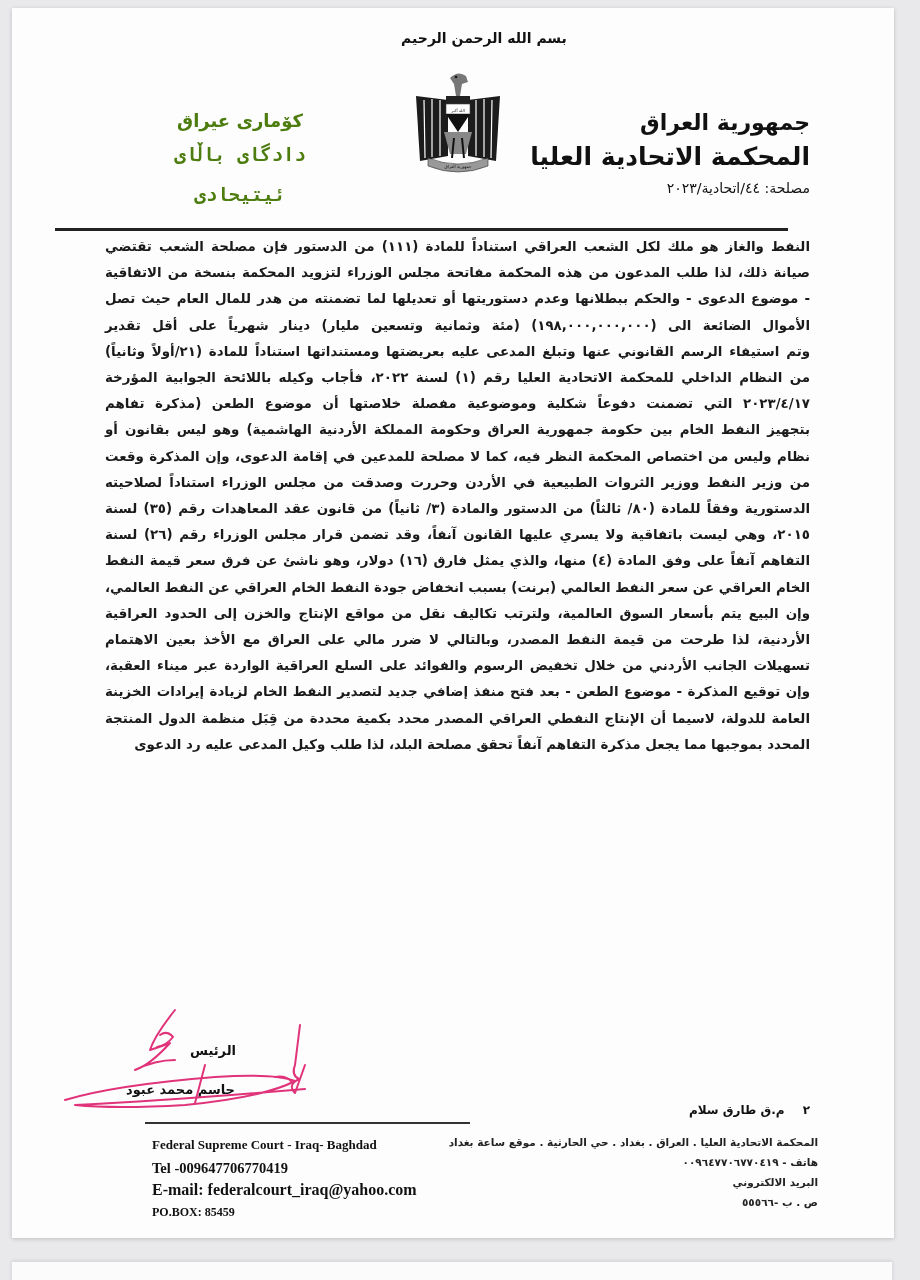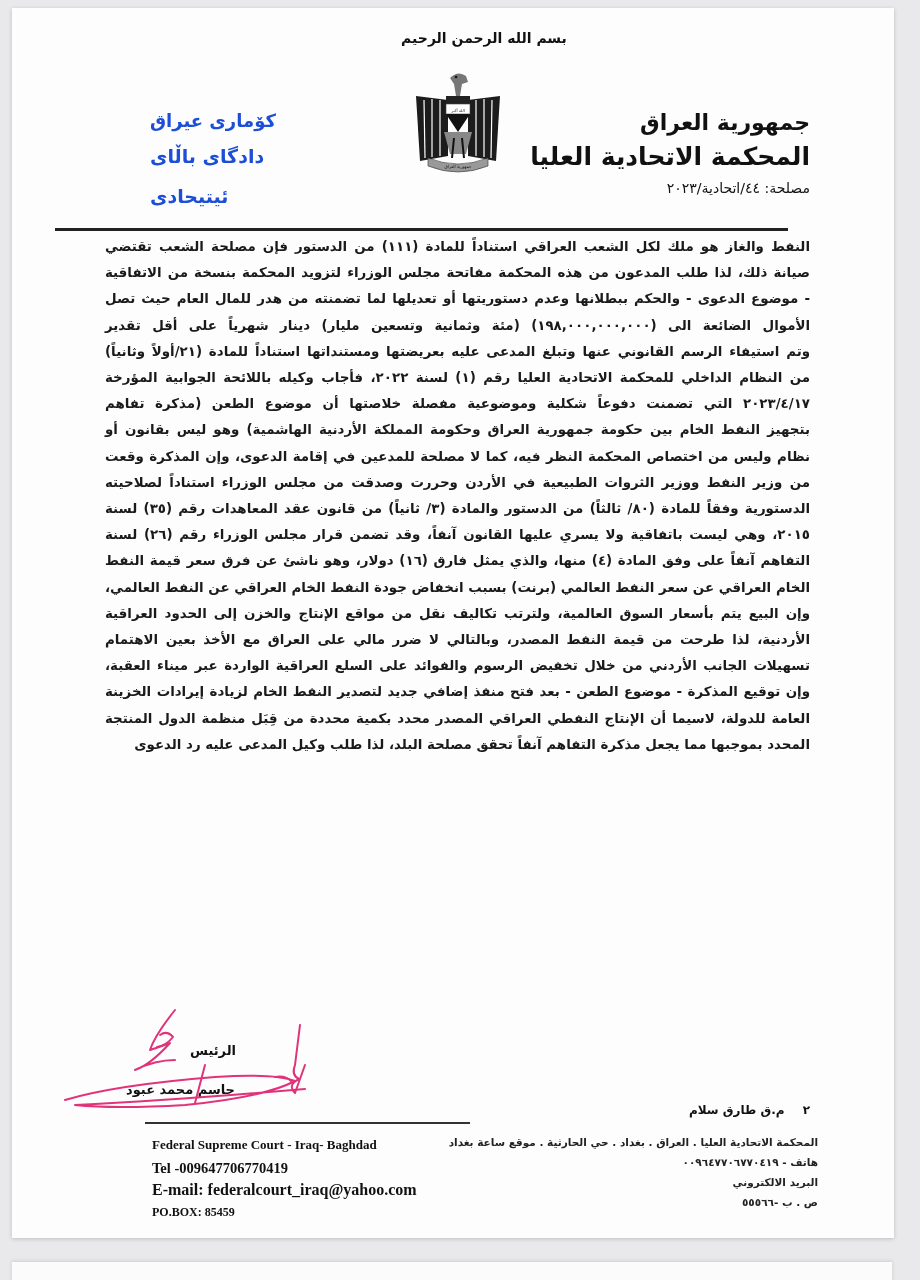--- a/index.html
+++ b/index.html
@@ -24,25 +24,25 @@
   }
   .emblem { position:absolute; left:408px; top:66px; width:100px; height:110px; }
   .hdr-ar {
     position:absolute; right:110px; top:108px; text-align:right; direction:rtl;
     color:#111; font-weight:bold;
   }
   .hdr-ar .l1 { font-size:22px; line-height:30px; }
   .hdr-ar .l2 { font-size:25px; line-height:38px; }
   .hdr-ar .l3 { font-size:14px; font-weight:normal; margin-top:4px; }
   .hdr-ku {
-    position:absolute; left:150px; top:106px; direction:rtl; text-align:left; width:180px;
-    color:#1d4ed8; font-weight:bold;
+    position:absolute; left:150px; top:106px; direction:rtl; text-align:center; width:180px;
+    color:#4d7c0f; font-weight:bold;
   }
   .hdr-ku .l1 { font-size:18px; line-height:30px; }
-  .hdr-ku .l2 { font-size:19px; line-height:40px; }
+  .hdr-ku .l2 { font-size:19px; line-height:40px;font-family:Liberation Mono, monospace; }
   .rule-top { position:absolute; left:55px; top:228px; width:733px; height:3px; background:#222; }
   .body-text {
     position:absolute; left:105px; top:234px; width:705px;
     direction:rtl; text-align:justify;
     font-family:"DejaVu Sans", sans-serif; font-weight:bold;
     font-size:13.4px; line-height:26.2px; color:#1a1a1a;
   }
   .body-text p { margin:0; text-align-last:justify; }
   .body-text p.last { text-align-last:right; }
   .sig-title {

